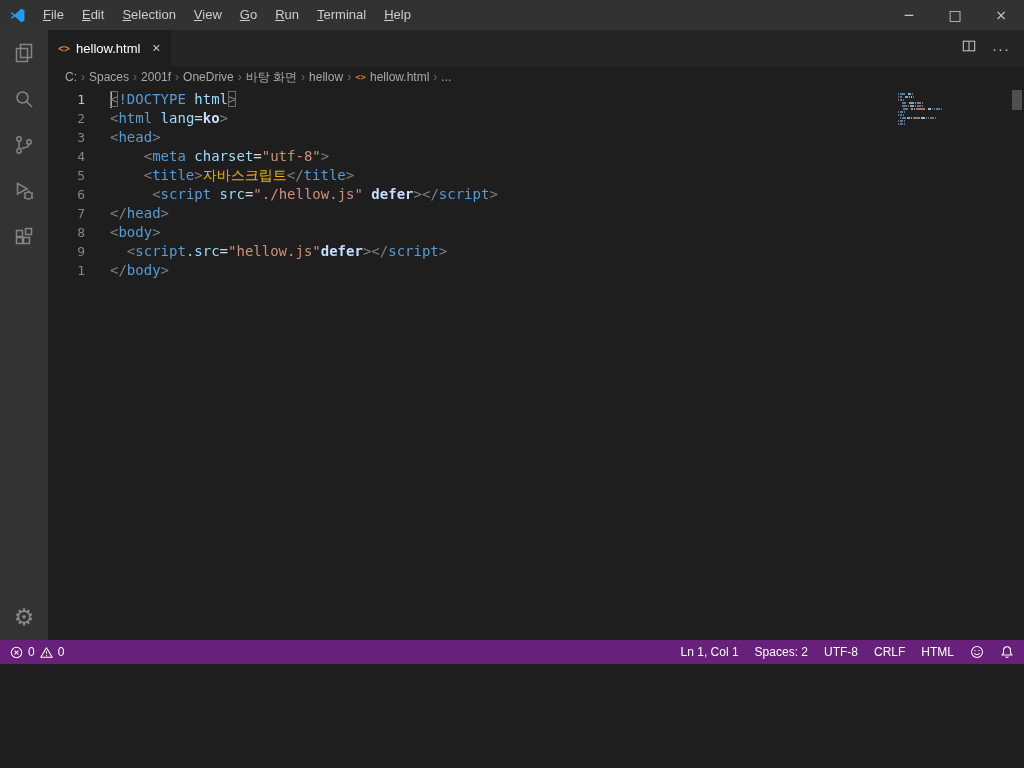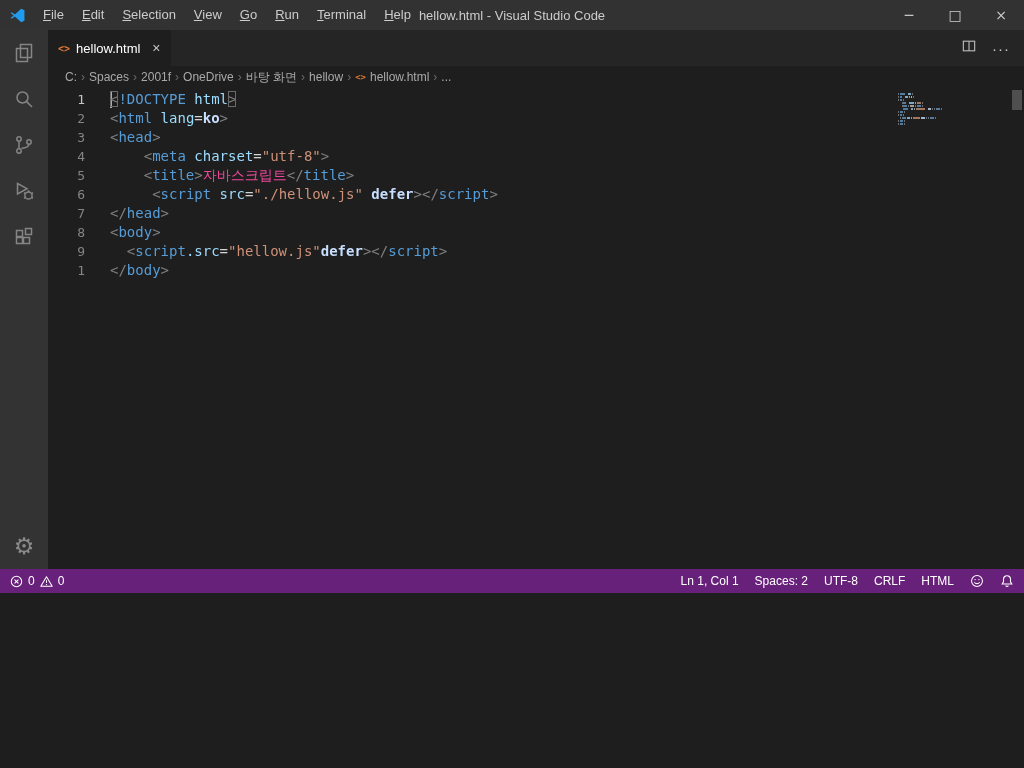--- a/index.html
+++ b/index.html
@@ -1,18 +1,18 @@
 <!DOCTYPE html>
 <html><head>
 <meta charset="utf-8">
 <style>
   * { margin:0; padding:0; box-sizing:border-box; }
   html,body { width:1024px; height:768px; overflow:hidden; background:#1e1e1e;
               font-family:"Liberation Sans","DejaVu Sans",sans-serif; }
-  .window { width:1024px; height:593px; display:flex; flex-direction:column; }
+  .window { width:1024px; height:664px; display:flex; flex-direction:column; }
 
   
   .titlebar { flex:0 0 30px; background:#323233; display:flex; align-items:center;
               position:relative; color:#cccccc; font-size:13px; }
   .logo { width:34px; display:flex; justify-content:center; align-items:center; }
   .menubar { display:flex; z-index:2; }
   .menu-item { padding:0 9px; line-height:30px; cursor:default; white-space:nowrap; }
   .menu-item u { text-decoration:underline; }
   .window-title { position:absolute; left:0; right:0; text-align:center; z-index:1;
                   color:#cccccc; pointer-events:none; }
@@ -53,21 +53,21 @@
                font-size:14px; line-height:19px; }
   .line { display:flex; height:19px; white-space:pre; }
   .ln { flex:0 0 62px; text-align:right; padding-right:25px; color:#858585; font-size:13px; }
   .ln.active { color:#c6c6c6; }
   .code { white-space:pre; }
   .tk-punct { color:#808080; }
   .tk-tag   { color:#569cd6; }
   .tk-attr  { color:#9cdcfe; }
   .tk-attrb { color:#c8dfff; font-weight:bold; }
   .tk-str   { color:#ce9178; }
-  .tk-txt   { color:#ec4899; }
+  .tk-txt   { color:#eab308; }
   .tk-plain { color:#d4d4d4; }
   .box { outline:1px solid #6a6a6a; outline-offset:-1px; }
   .cursor { display:inline-block; width:1.5px; height:16px; background:#aeafad;
             vertical-align:middle; margin-right:-1.5px; }
 
   
   .minimap { position:absolute; top:5px; right:62px; width:64px; }
   .mm-line { height:2px; margin-bottom:1px; display:flex; }
   .mm-seg { height:2px; margin-right:1px; }
   .scrollbar { position:absolute; top:0; right:0; bottom:0; width:14px; }
@@ -97,21 +97,20 @@
     <div class="menubar">
         <div class="menu-item"><u>F</u>ile</div>
         <div class="menu-item"><u>E</u>dit</div>
         <div class="menu-item"><u>S</u>election</div>
         <div class="menu-item"><u>V</u>iew</div>
         <div class="menu-item"><u>G</u>o</div>
         <div class="menu-item"><u>R</u>un</div>
         <div class="menu-item"><u>T</u>erminal</div>
         <div class="menu-item"><u>H</u>elp</div>
       </div>
-    <div class="window-title">hellow.html - Visual Studio Code</div>
     <div class="win-controls">
       <div class="win-btn">─</div>
       <div class="win-btn">□</div>
       <div class="win-btn">×</div>
     </div>
   </div>
 
   <div class="main">
 
     <div class="activitybar">

